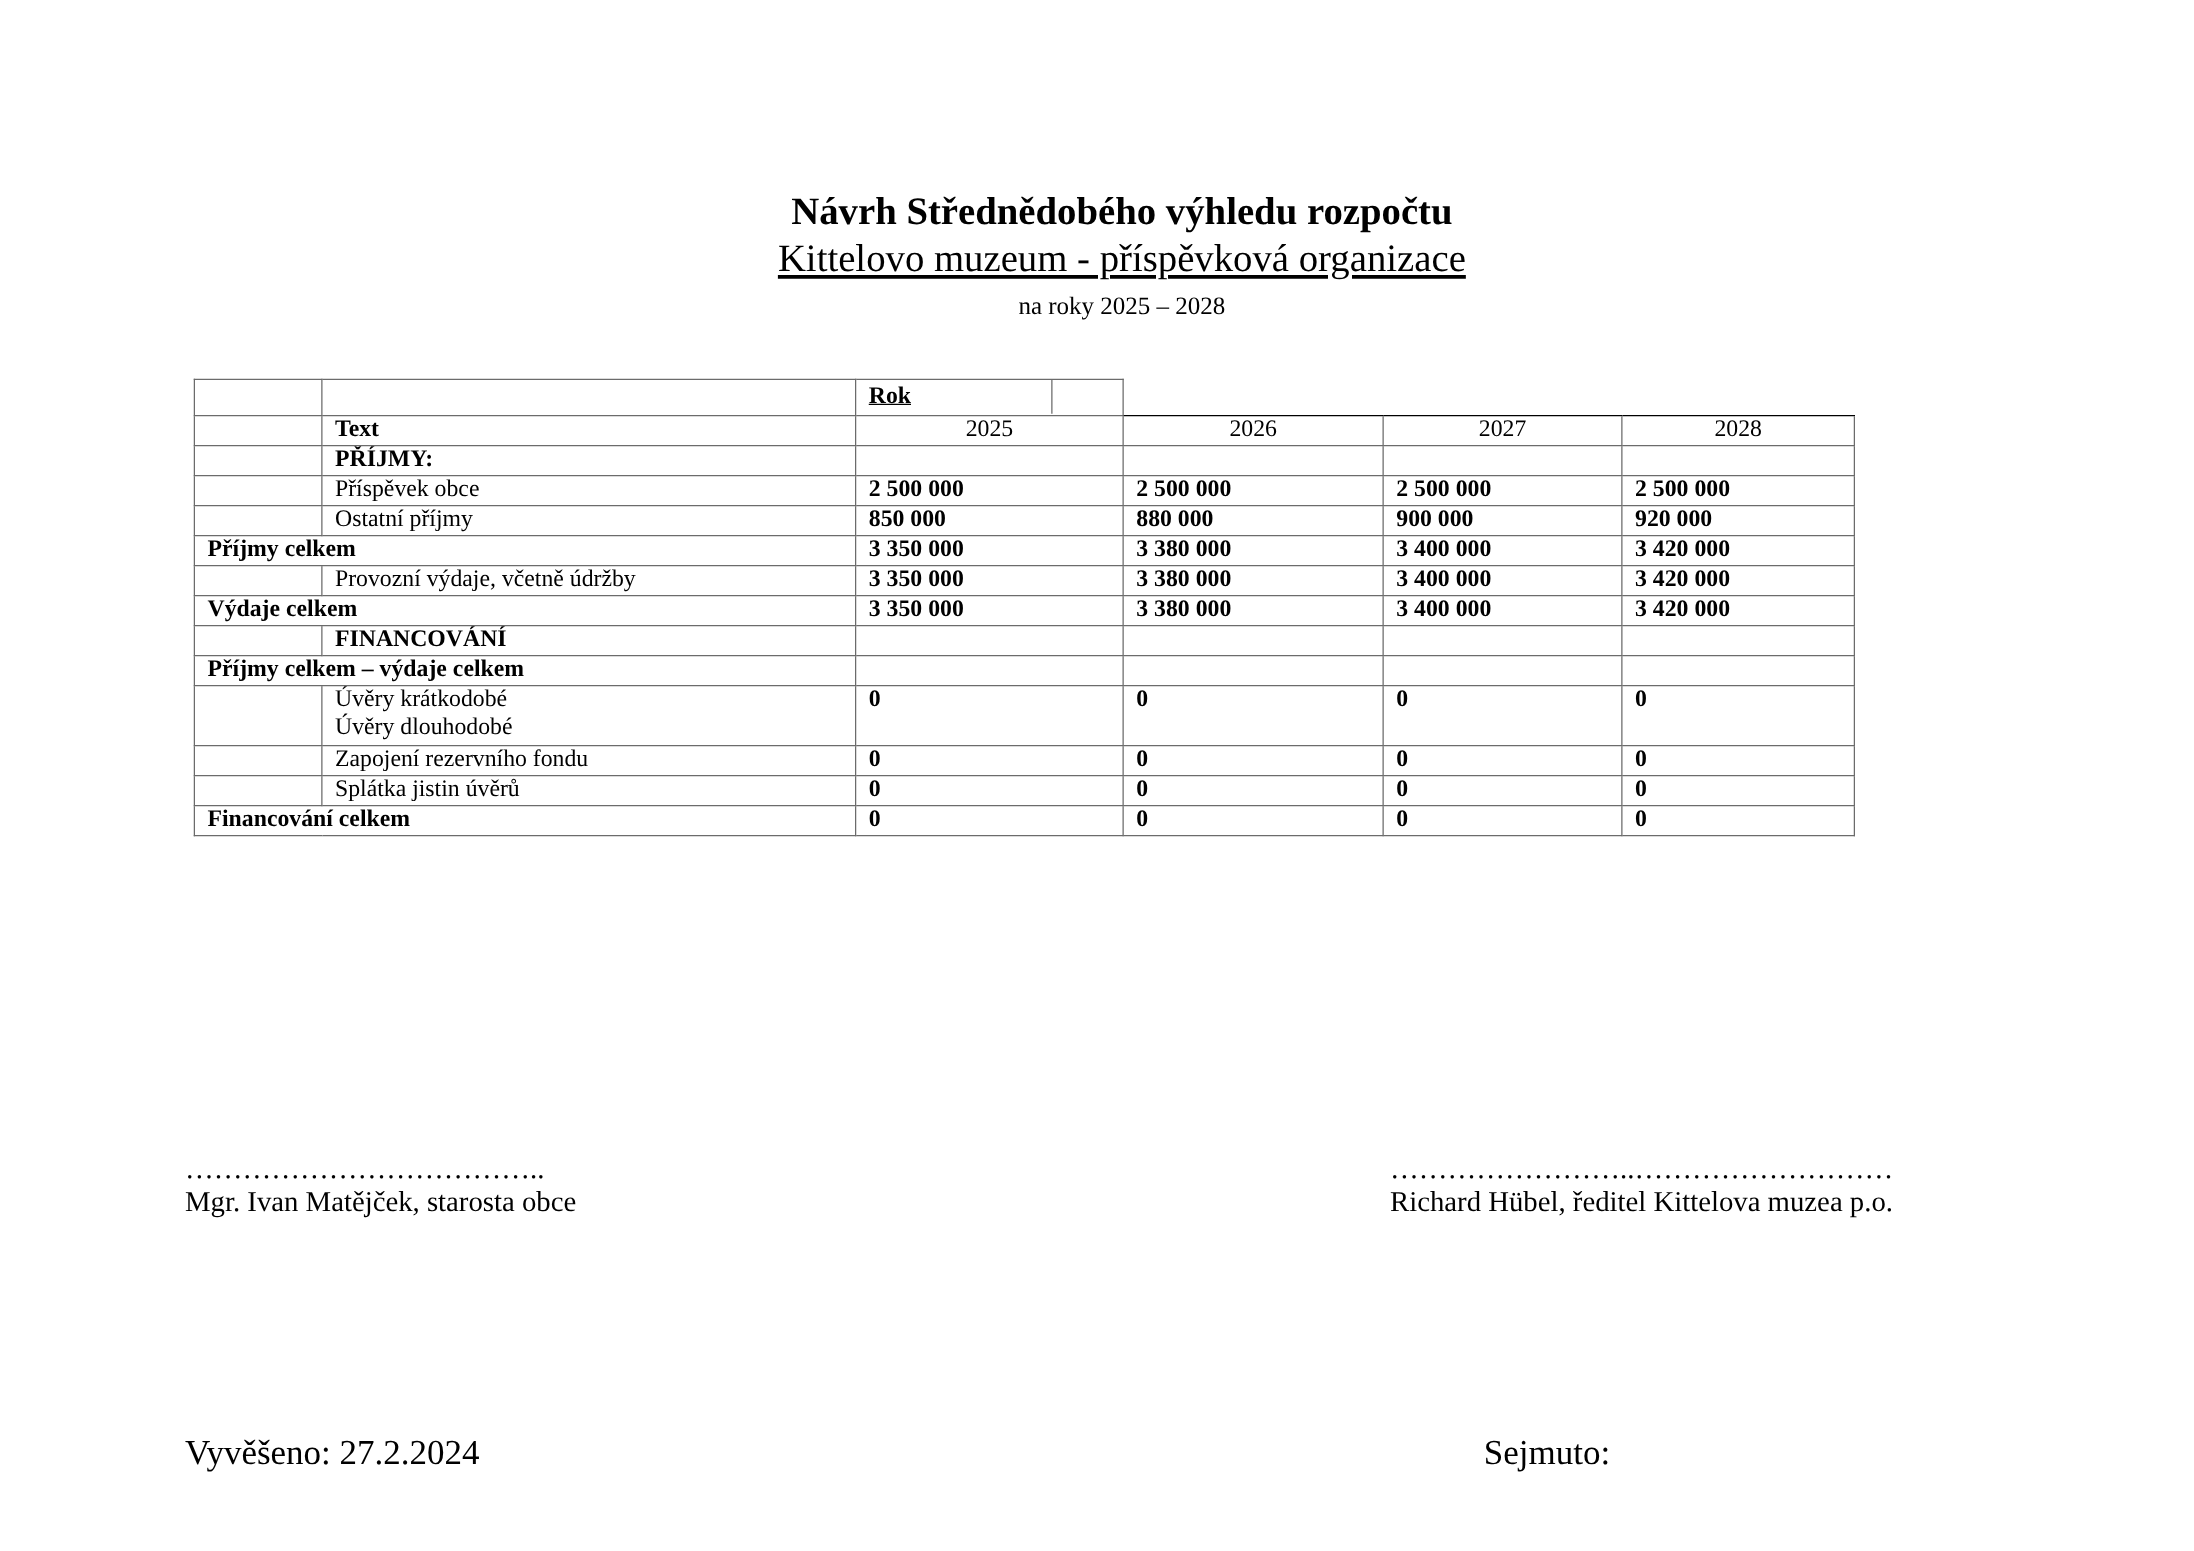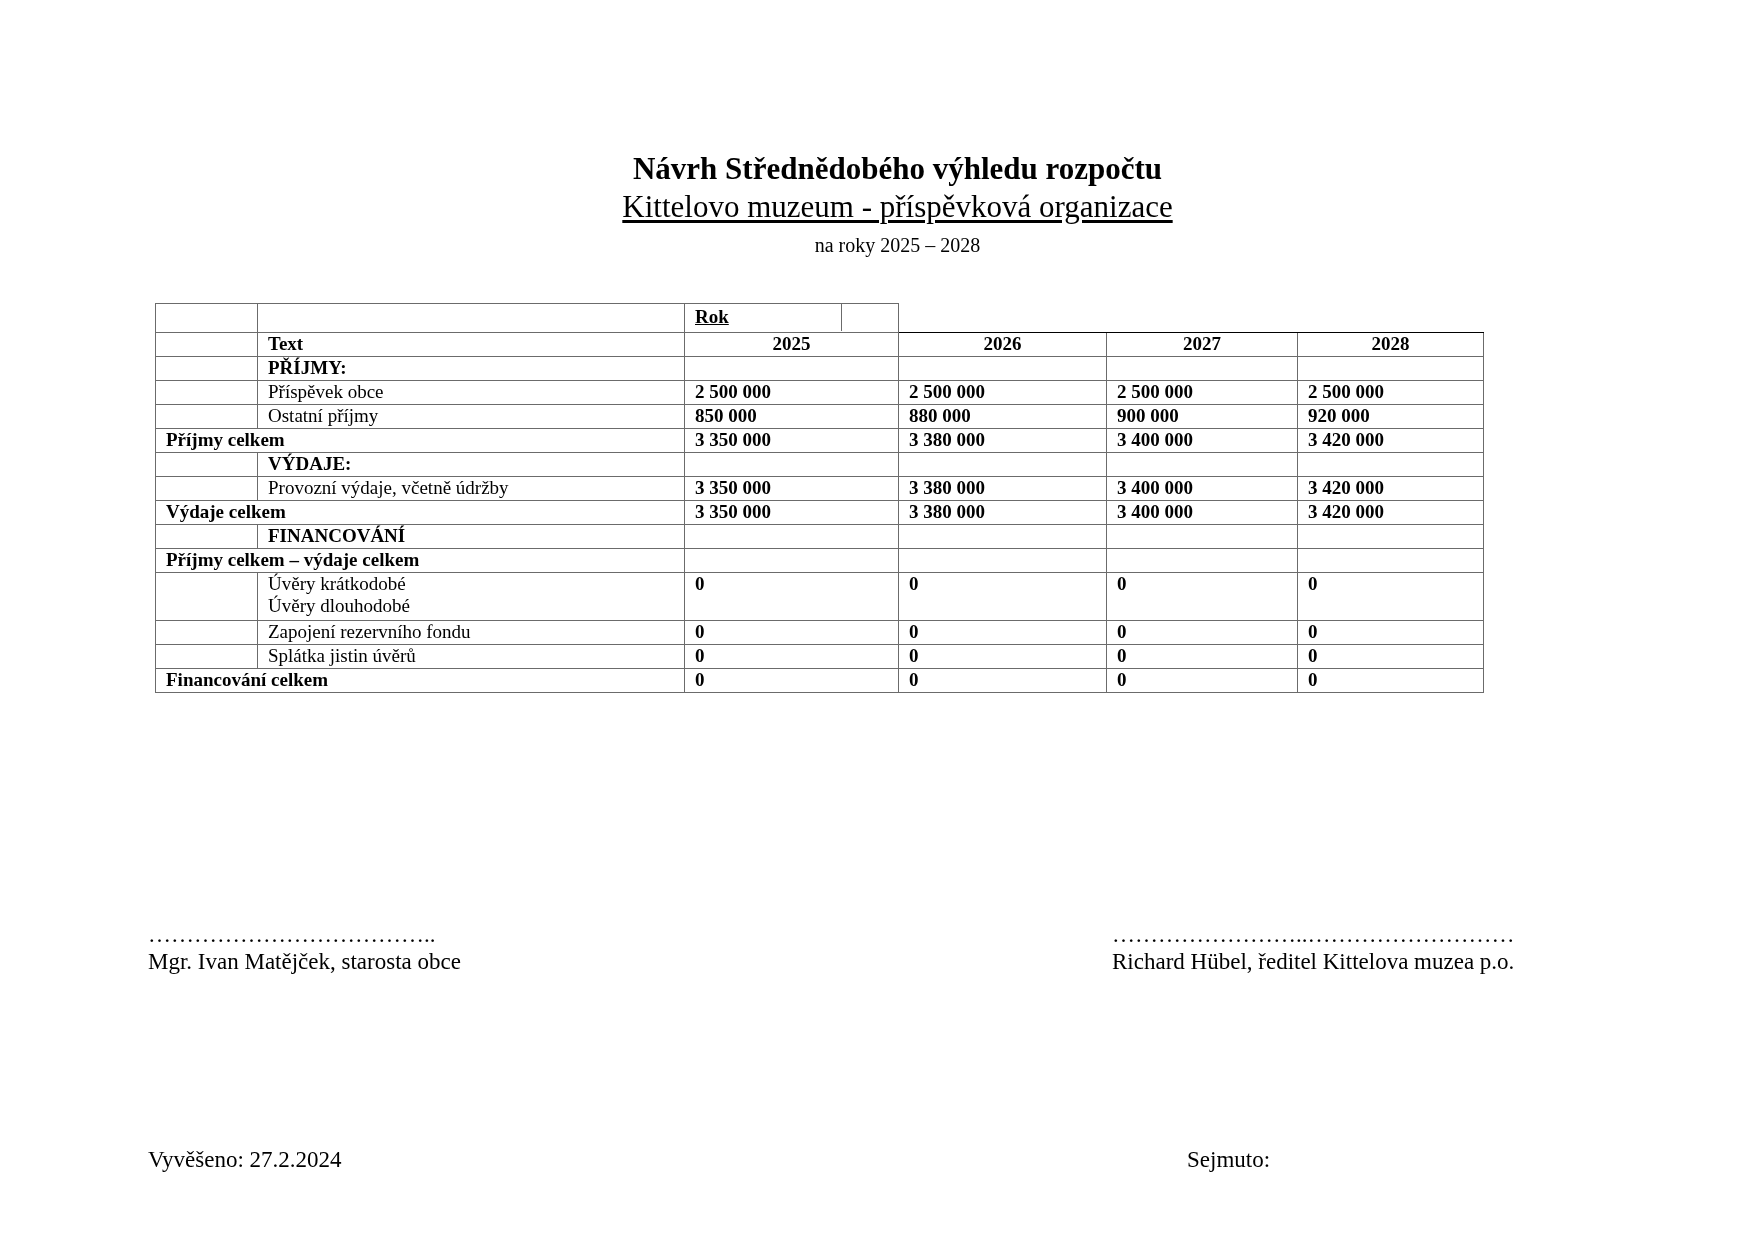--- a/index.html
+++ b/index.html
@@ -12,26 +12,26 @@
   .t3 { font-size: 20px; line-height: 38px; height: 38px; }
 
   table.budget { position: absolute; left: 155px; top: 303px; border-collapse: collapse;
                  table-layout: fixed; font-size: 19px; }
   table.budget td { border: 1.5px solid #6b6b6b; padding: 0 10px; height: 23px; line-height: 22px;
                     vertical-align: top; white-space: nowrap; overflow: hidden; }
   table.budget tr.head-row td { height: 28px; line-height: 28px; text-decoration: underline; }
   table.budget td.noborder { border: none; }
   td.bold { font-weight: bold; }
   td.num { text-align: left; font-weight: bold; }
-  td.center { text-align: center; font-weight: bold; }
+  td.center { text-align: center; font-weight: normal; }
   td.double { height: 47px !important; }
 
   .sig { position: absolute; font-size: 23px; line-height: 27px; }
   .sig .dots { letter-spacing: 0px; }
-  .footer { position: absolute; top: 1147px; font-size: 23px; }
+  .footer { position: absolute; top: 1147px; font-size: 28px; }
 </style>
 </head>
 <body>
 
 <div class="titles">
   <div class="t1">Návrh Střednědobého výhledu rozpočtu</div>
   <div class="t2"><span>Kittelovo muzeum - příspěvková organizace</span></div>
   <div class="t3">na roky 2025 – 2028</div>
 </div>
 
@@ -86,28 +86,20 @@
         <td class="num">880 000</td>
         <td class="num">900 000</td>
         <td class="num">920 000</td>
       </tr>
       <tr>
         <td colspan="2" class="bold">Příjmy celkem</td>
         <td class="num">3 350 000</td>
         <td class="num">3 380 000</td>
         <td class="num">3 400 000</td>
         <td class="num">3 420 000</td>
-      </tr>
-      <tr>
-        <td></td>
-        <td class="bold">VÝDAJE:</td>
-        <td class="num"></td>
-        <td class="num"></td>
-        <td class="num"></td>
-        <td class="num"></td>
       </tr>
       <tr>
         <td></td>
         <td>Provozní výdaje, včetně údržby</td>
         <td class="num">3 350 000</td>
         <td class="num">3 380 000</td>
         <td class="num">3 400 000</td>
         <td class="num">3 420 000</td>
       </tr>
       <tr>

